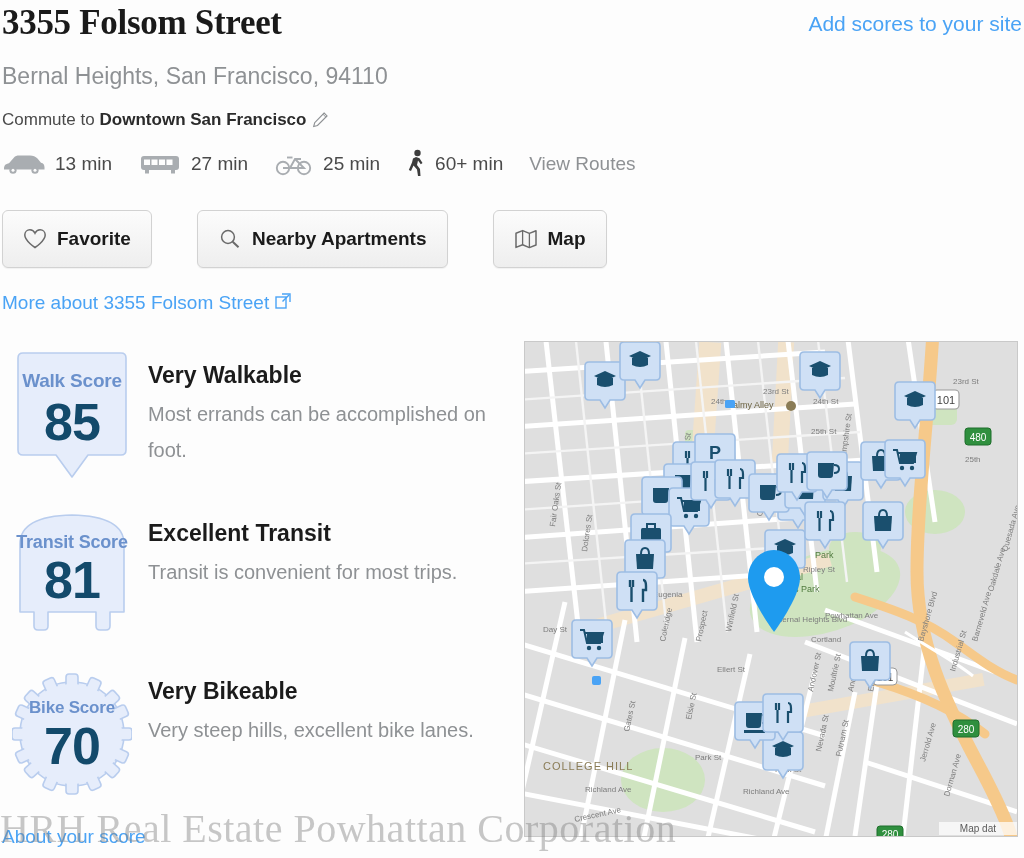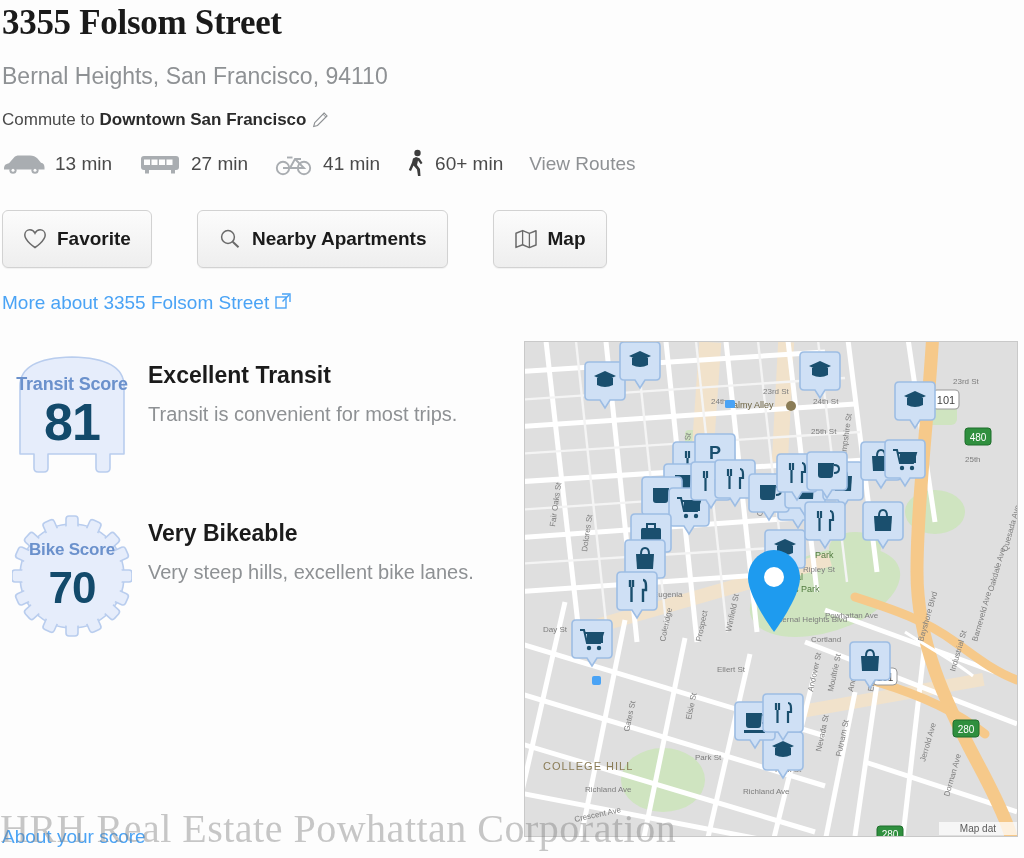--- a/index.html
+++ b/index.html
@@ -109,20 +109,21 @@
     letter-spacing: 0.5px; white-space: nowrap;
     pointer-events: none;
   }
 </style>
 </head>
 <body>
 
 <div id="root">
 
   <div class="page-title">3355 Folsom Street</div>
+  <a class="add-scores-link" href="#">Add scores to your site</a>
   <div class="subtitle">Bernal Heights, San Francisco, 94110</div>
 
   <div class="commute-line">
     <span>Commute to</span>
     <span class="dest">Downtown San Francisco</span>
     <span class="pencil-icon">
       <svg width="18" height="18" viewBox="0 0 20 20">
         <path d="M14.5 2.2 L17.8 5.5 L7.2 16.1 L3 17.2 L4.1 13 Z" fill="none" stroke="#8e9194" stroke-width="1.3"></path>
         <line x1="13.2" y1="3.5" x2="16.5" y2="6.8" stroke="#8e9194" stroke-width="1.1"></line>
       </svg>
@@ -162,21 +163,21 @@
     <div class="mode">
       <span class="ic">
         <svg width="40" height="24" viewBox="0 0 40 24">
           <circle cx="9" cy="16" r="6.2" fill="none" stroke="#a9adb1" stroke-width="1.9"></circle>
           <circle cx="30" cy="16" r="6.2" fill="none" stroke="#a9adb1" stroke-width="1.9"></circle>
           <path d="M9 16 L16 16 L21 7 L27 7" fill="none" stroke="#a9adb1" stroke-width="1.9"></path>
           <path d="M16 16 L30 16 L21 7" fill="none" stroke="#a9adb1" stroke-width="1.9"></path>
           <line x1="13" y1="5.5" x2="18.5" y2="5.5" stroke="#a9adb1" stroke-width="1.9"></line>
         </svg>
       </span>
-      <span class="tm">41 min</span>
+      <span class="tm">25 min</span>
     </div>
 
     <div class="mode">
       <span class="ic">
         <svg width="20" height="30" viewBox="0 0 20 30">
           <circle cx="11.5" cy="4" r="3.2" fill="#3d3d3d"></circle>
           <path d="M10 8 L13.5 9.2 L16.5 14 L14.8 15.2 L12 11.5 L11 16 L14 20 L14.5 27 L12 27 L11 20.5 L7.5 16.5 L5 22 L2.8 21 L6 13.5 L7 9.5 Z" fill="#3d3d3d"></path>
         </svg>
       </span>
       <span class="tm">60+ min</span>
@@ -224,20 +225,33 @@
       <svg width="16" height="16" viewBox="0 0 16 16">
         <rect x="1" y="4" width="10" height="11" fill="none" stroke="#4aa3f5" stroke-width="1.4"></rect>
         <path d="M7 1 L15 1 L15 9" fill="none" stroke="#4aa3f5" stroke-width="1.4"></path>
         <line x1="7.5" y1="8.5" x2="14" y2="2" stroke="#4aa3f5" stroke-width="1.4"></line>
       </svg>
     </span>
   </a>
 
   <div class="scores">
 
+    <div class="score-row">
+      <div class="badge-wrap">
+        <svg width="120" height="140" viewBox="0 0 120 140">
+          <path d="M6 8 Q6 3 11 3 L109 3 Q114 3 114 8 L114 100 Q114 105 109 105 L76 105 L60 127 L44 105 L11 105 Q6 105 6 100 Z" fill="#e6edfb" stroke="#b9cdee" stroke-width="1.6" stroke-linejoin="round"></path>
+        </svg>
+        <div class="badge-label" style="top:20px;font-size:19px;">Walk Score</div>
+        <div class="badge-num" style="top:44px;font-size:52px;line-height:56px;">85</div>
+      </div>
+      <div class="score-text">
+        <div class="score-head">Very Walkable</div>
+        <div class="score-desc">Most errands can be accomplished on foot.</div>
+      </div>
+    </div>
 
     <div class="score-row">
       <div class="badge-wrap">
         <svg width="120" height="140" viewBox="0 0 120 140">
           <path d="M8 36 Q8 8 60 7 Q112 8 112 36 L112 104 L98 104 L98 118 Q98 122 94 122 L88 122 Q84 122 84 118 L84 104 L36 104 L36 118 Q36 122 32 122 L26 122 Q22 122 22 118 L22 104 L8 104 Z" fill="#e6edfb" stroke="#b9cdee" stroke-width="1.6" stroke-linejoin="round"></path>
         </svg>
         <div class="badge-label" style="top:24px;font-size:18px;">Transit Score</div>
         <div class="badge-num" style="top:44px;font-size:52px;line-height:56px;">81</div>
       </div>
       <div class="score-text">
@@ -266,21 +280,21 @@
             <rect x="54" y="112" width="12" height="16" rx="3" transform="rotate(-24 60 68)"></rect>
             <rect x="54" y="112" width="12" height="16" rx="3" transform="rotate(-48 60 68)"></rect>
             <rect x="0" y="62" width="16" height="12" rx="3" transform="rotate(24 60 68)"></rect>
             <rect x="0" y="62" width="16" height="12" rx="3" transform="rotate(-24 60 68)"></rect>
             <rect x="104" y="62" width="16" height="12" rx="3" transform="rotate(24 60 68)"></rect>
             <rect x="104" y="62" width="16" height="12" rx="3" transform="rotate(-24 60 68)"></rect>
           </g>
           <circle cx="60" cy="68" r="50" fill="#e6edfb" stroke="none"></circle>
         </svg>
         <div class="badge-label" style="top:32px;font-size:17px;">Bike Score</div>
-        <div class="badge-num" style="top:52px;font-size:44px;line-height:56px;">70</div>
+        <div class="badge-num" style="top:52px;font-size:52px;line-height:56px;">70</div>
       </div>
       <div class="score-text">
         <div class="score-head">Very Bikeable</div>
         <div class="score-desc">Very steep hills, excellent bike lanes.</div>
       </div>
     </div>
   </div>
 
   <div class="map-panel">
     <svg class="map-svg" width="492" height="494" viewBox="0 0 492 494">

